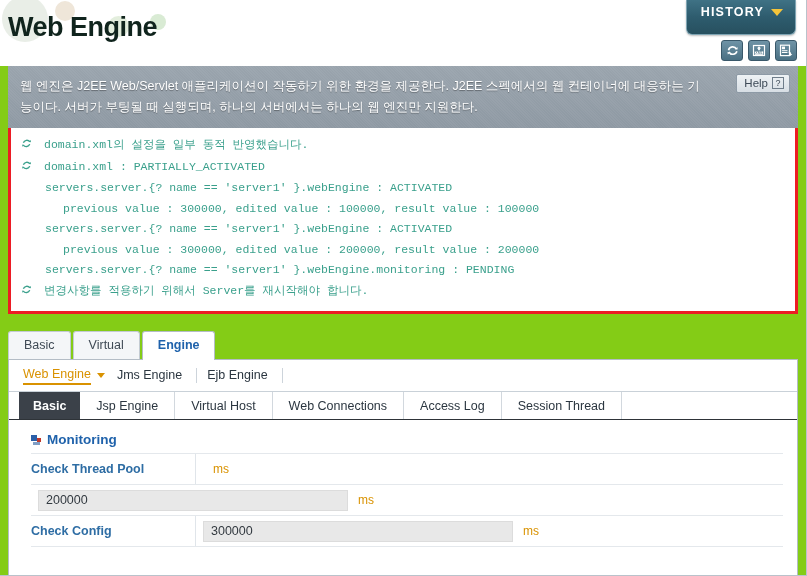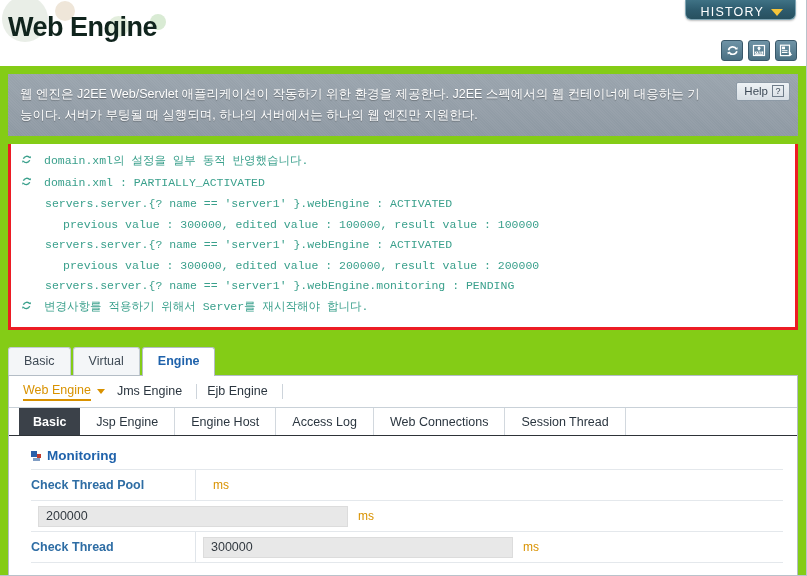--- a/index.html
+++ b/index.html
@@ -43,23 +43,23 @@
     letter-spacing: -0.5px;
     z-index: 2;
   }
 
   .history-btn {
     position: absolute;
     right: 10px; top: 0px;
     background: linear-gradient(to bottom,#3f7285 0%, #2e5c6e 50%, #27505f 100%);
     color: #ffffff;
     font-size: 12.5px;
-    font-weight: normal;
+    font-weight: bold;
     letter-spacing: 1.2px;
-    padding: 5px 12px 0 14px;
+    padding: 5px 12px 15px 14px;
     border: 1px solid #7ea4b3;
     border-top: none;
     border-bottom-left-radius: 6px;
     border-bottom-right-radius: 6px;
     box-shadow: 0 1px 2px rgba(0,0,0,.25);
     cursor: pointer;
     display: flex; align-items: center; gap: 7px;
   }
   .history-chevron {
     width: 0; height: 0;
@@ -80,21 +80,21 @@
     border: 1px solid #39586a;
     border-radius: 3px;
     display: flex; align-items: center; justify-content: center;
     cursor: pointer;
   }
   .tool-icon svg { display:block; }
 
   
   .desc-band {
     position: relative;
-    margin: 8px 8px;
+    margin: 0 8px;
     background:
       repeating-linear-gradient(45deg, rgba(255,255,255,.045) 0 1px, rgba(0,0,0,0) 1px 2px),
       linear-gradient(to bottom,#9aa4ad,#8e99a3);
     border: 1px solid #8691", ;
     border: 1px solid #868f99;
     padding: 10px 92px 11px 12px;
     min-height: 48px;
   }
   .desc-text {
     color: #ffffff;
@@ -428,27 +428,27 @@
       </div>
 
     <div class="tabs-l3" id="tabs3">
         <div class="tab3 active">
           <span>Basic</span>
         </div>
         <div class="tab3">
           <span>Jsp Engine</span>
         </div>
         <div class="tab3">
-          <span>Engine Host</span>
+          <span>Virtual Host</span>
+        </div>
+        <div class="tab3">
+          <span>Web Connections</span>
         </div>
         <div class="tab3">
           <span>Access Log</span>
-        </div>
-        <div class="tab3">
-          <span>Web Connections</span>
         </div>
         <div class="tab3">
           <span>Session Thread</span>
         </div>
       </div>
 
     <div class="section-head">
       <span class="sect-icon">
         <i class="a"></i>
           <i class="b"></i>
@@ -464,21 +464,21 @@
             <span class="frow-unit">ms</span>
           </div>
         </div>
         <div class="form-row">
           <div class="frow-field">
             <input type="text" class="frow-input" value="200000" style="">
             <span class="frow-unit">ms</span>
           </div>
         </div>
         <div class="form-row">
-          <div class="frow-label">Check Thread</div>
+          <div class="frow-label">Check Config</div>
           <div class="frow-field">
             <input type="text" class="frow-input" value="300000" style="">
             <span class="frow-unit">ms</span>
           </div>
         </div>
       </div>
     <div class="form-bottom-rule"></div>
   </div>
 
 </div>

